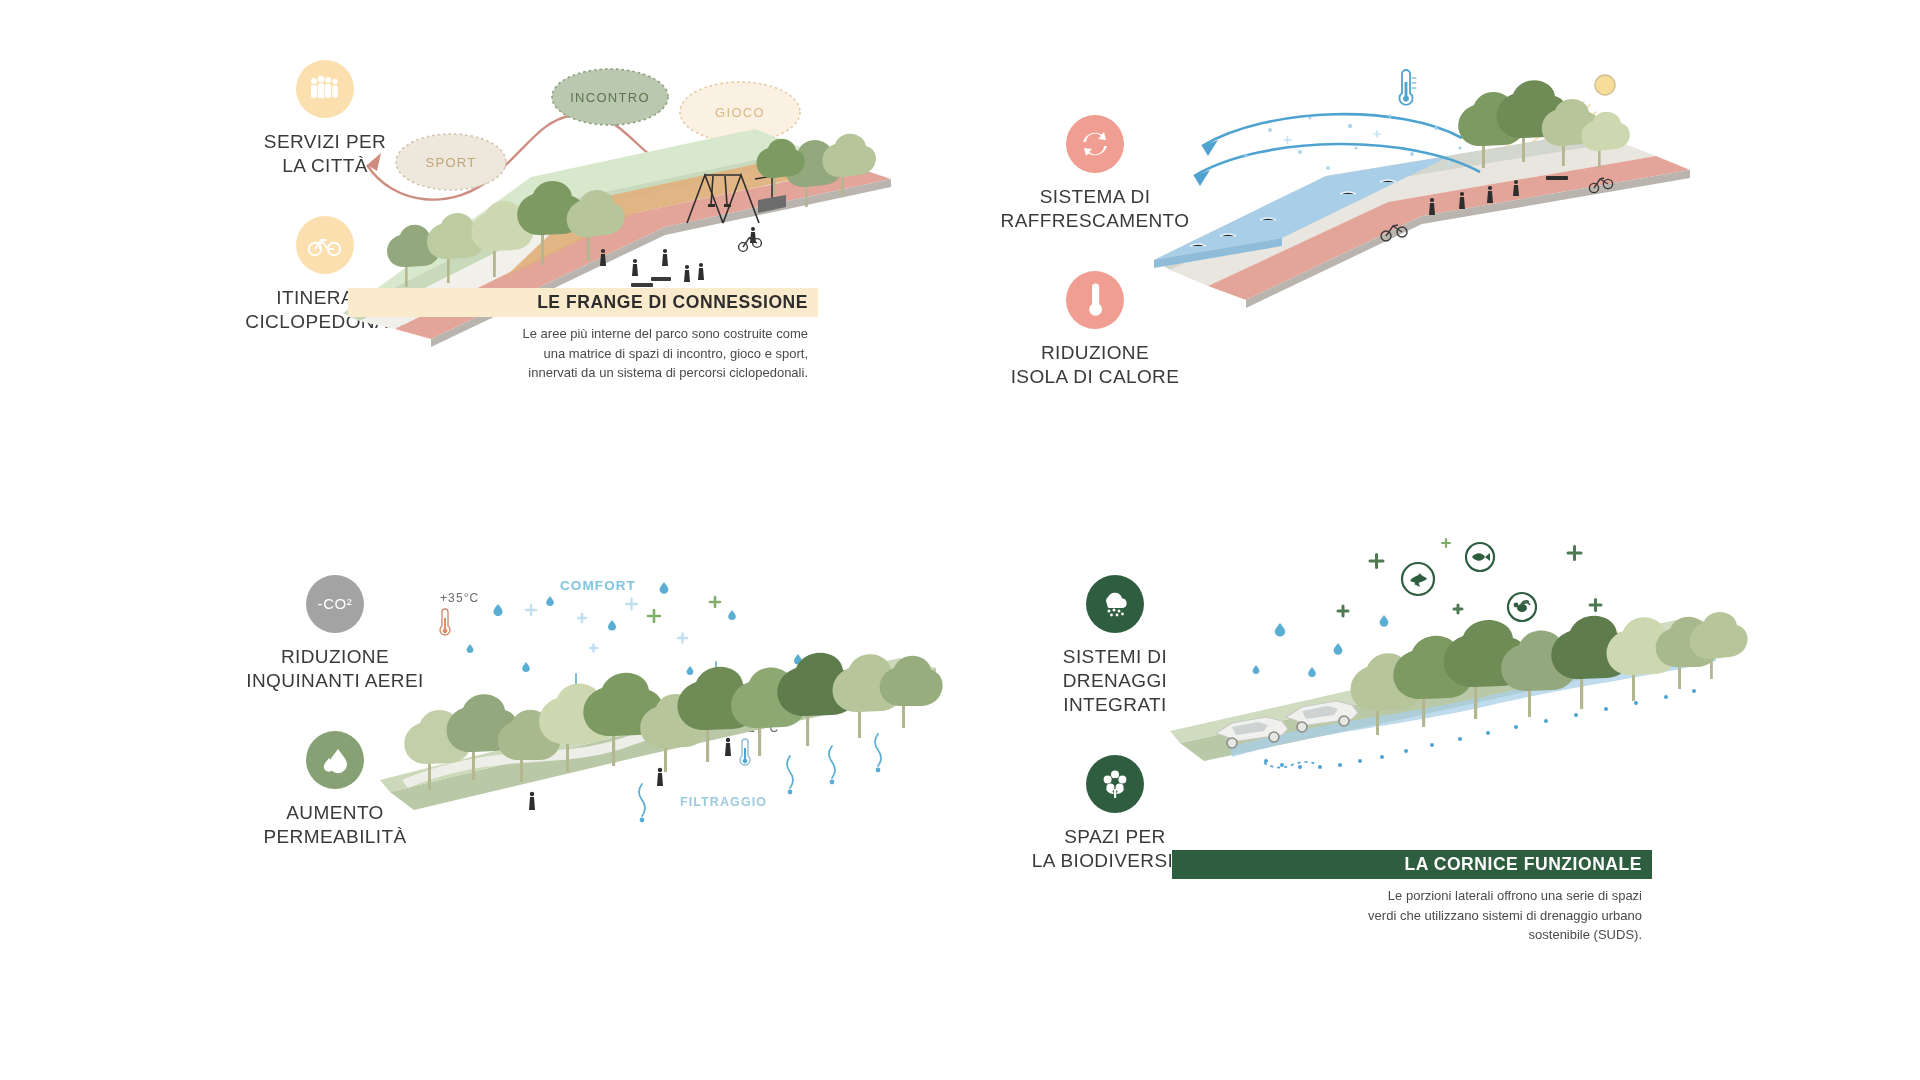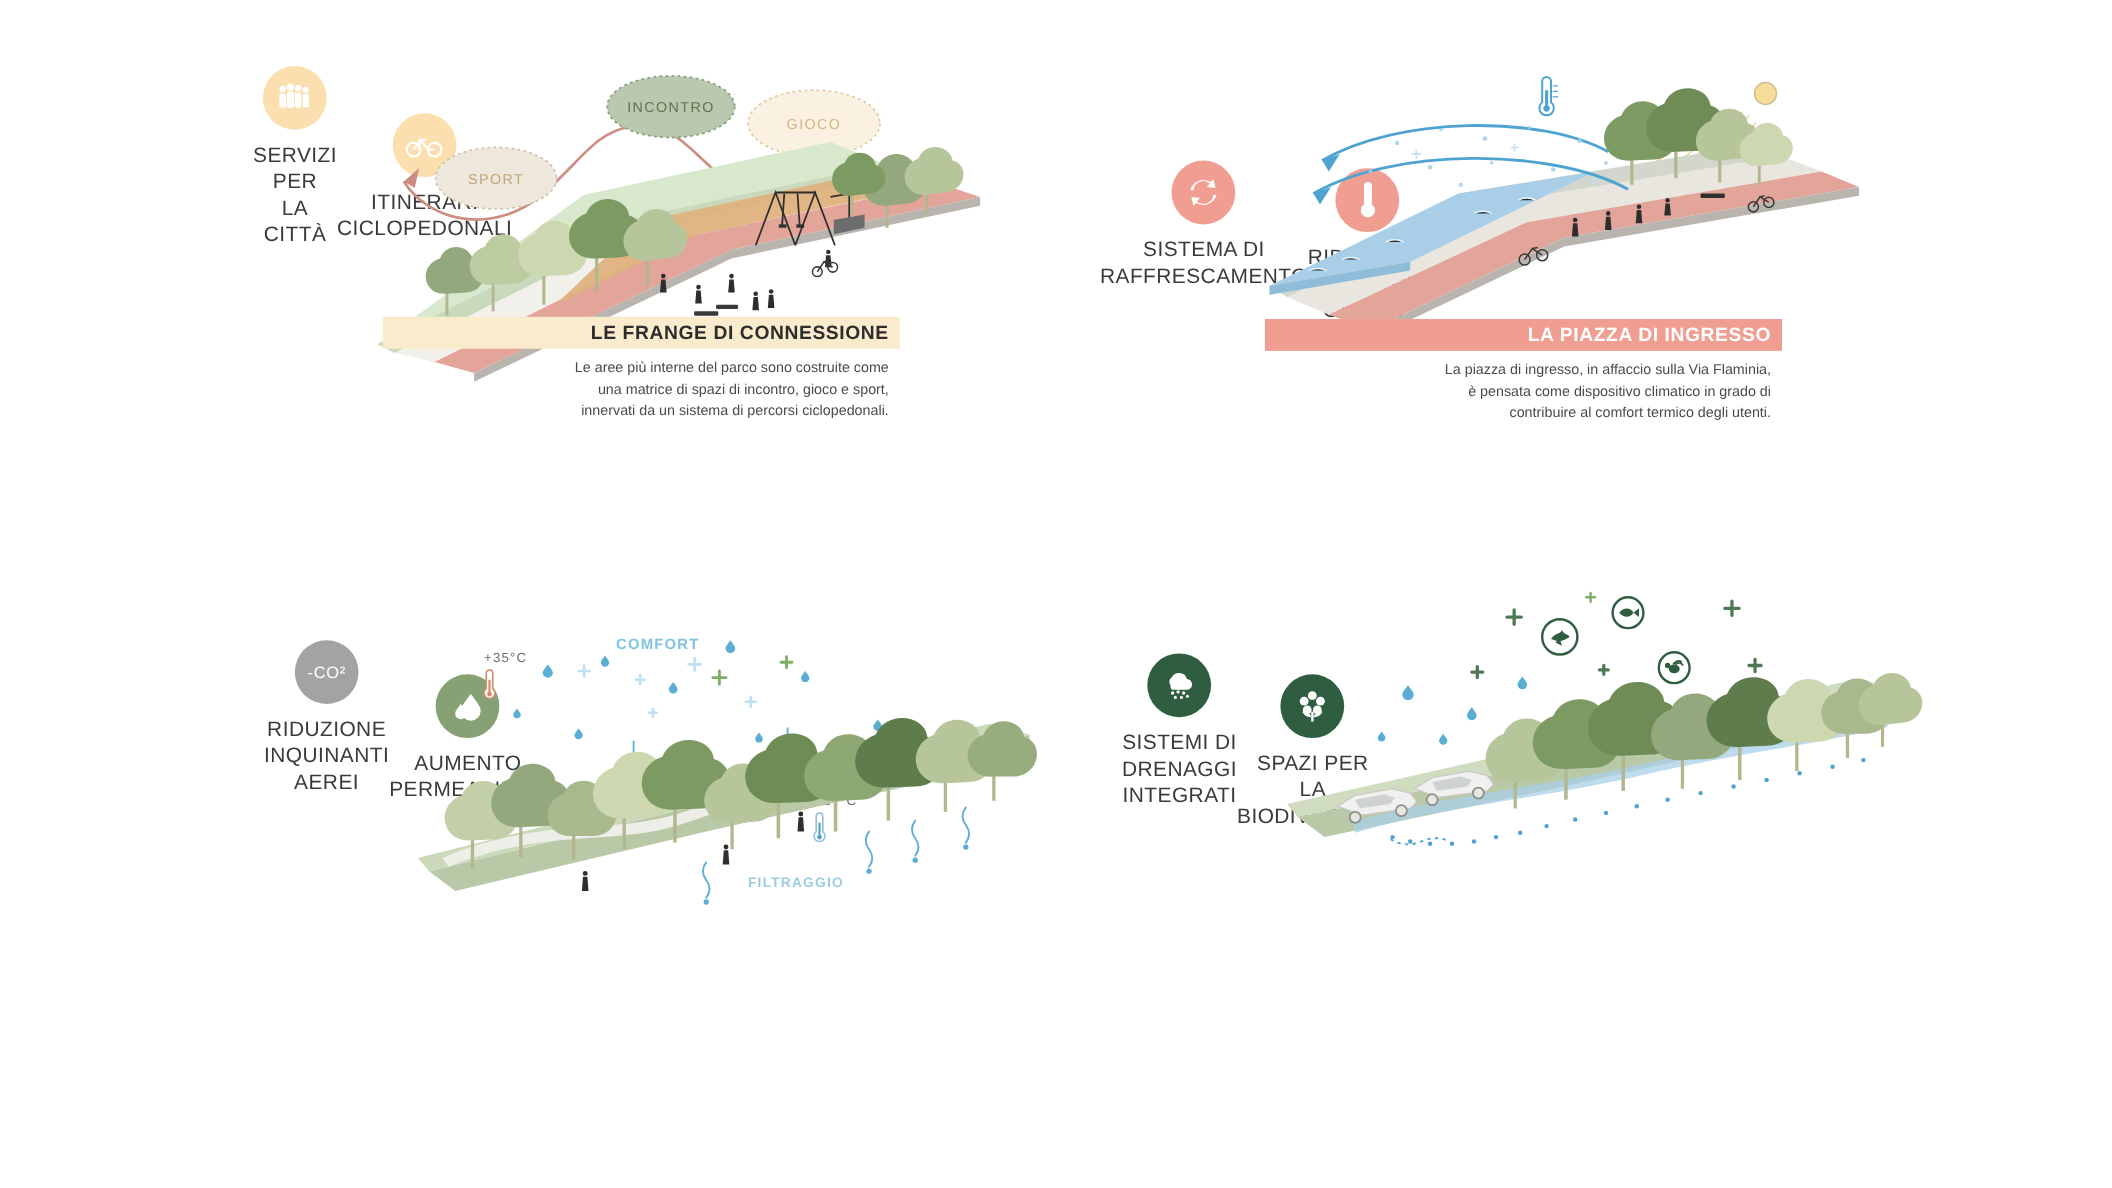--- a/index.html
+++ b/index.html
@@ -25,21 +25,21 @@
   #panel-piazza      { left: 1000px; top: 60px;  width: 680px; height: 420px; }
   #panel-buffer      { left: 240px;  top: 575px; width: 690px; height: 420px; }
   #panel-cornice     { left: 1020px; top: 575px; width: 700px; height: 420px; }
 
   
   .label-col {
     position: absolute;
     left: 0; top: 0;
     width: 190px;
     display: flex;
-    flex-direction: row;
+    flex-direction: column;
     align-items: center;
   }
   .label-col.offset-lo { top: 55px; }
 
   .label-group {
     display: flex;
     flex-direction: column;
     align-items: center;
     width: 100%;
   }
@@ -402,26 +402,20 @@
           <path d="M236 176 L243 166 L252 172 M243 166 L248 165"></path>
         </g>
         <g stroke="#3a3a3a" stroke-width="1.4" fill="none">
           <circle cx="444" cy="128" r="4.6"></circle>
             <circle cx="458" cy="124" r="4.6"></circle>
           <path d="M444 128 L450 119 L458 124 M450 119 L454 118"></path>
         </g>
       </svg>
     </div>
 
-    <div class="caption" style="left:150px; top:230px; width:470px;">
-      <div class="caption-title t-salmon">LA PIAZZA DI INGRESSO</div>
-      <div class="caption-body">La piazza di ingresso, in affaccio sulla Via Flaminia,
-è pensata come dispositivo climatico in grado di
-contribuire al comfort termico degli utenti.</div>
-    </div>
   </section>
 
   <section class="panel" id="panel-buffer">
 
     <div class="label-col">
       <div class="label-group">
         <div class="icon-badge" style="background:#a3a3a3">
           <svg width="52" height="22" viewBox="0 0 52 22">
             <text x="26" y="16" text-anchor="middle" fill="#ffffff" font-family="Liberation Sans, sans-serif" font-size="15" letter-spacing="0.6">-CO²</text>
           </svg>
@@ -738,15 +732,21 @@
             <circle cx="406" cy="220" r="2"></circle>
             <circle cx="436" cy="214" r="2"></circle>
           <circle cx="466" cy="208" r="2"></circle>
             <circle cx="496" cy="202" r="2"></circle>
             <circle cx="524" cy="196" r="2"></circle>
         </g>
         <path d="M94 268 q14 8 28 2 q14-6 26 0" fill="none" stroke="#4ea3d1" stroke-width="1.7" stroke-dasharray="3 4"></path>
       </svg>
     </div>
 
+    <div class="caption" style="left:152px; top:275px; width:480px;">
+      <div class="caption-title t-forest">LA CORNICE FUNZIONALE</div>
+      <div class="caption-body">Le porzioni laterali  offrono una serie di spazi
+verdi che utilizzano sistemi di drenaggio urbano
+sostenibile (SUDS).</div>
+    </div>
   </section>
 
 </div>
 
 </body></html>

